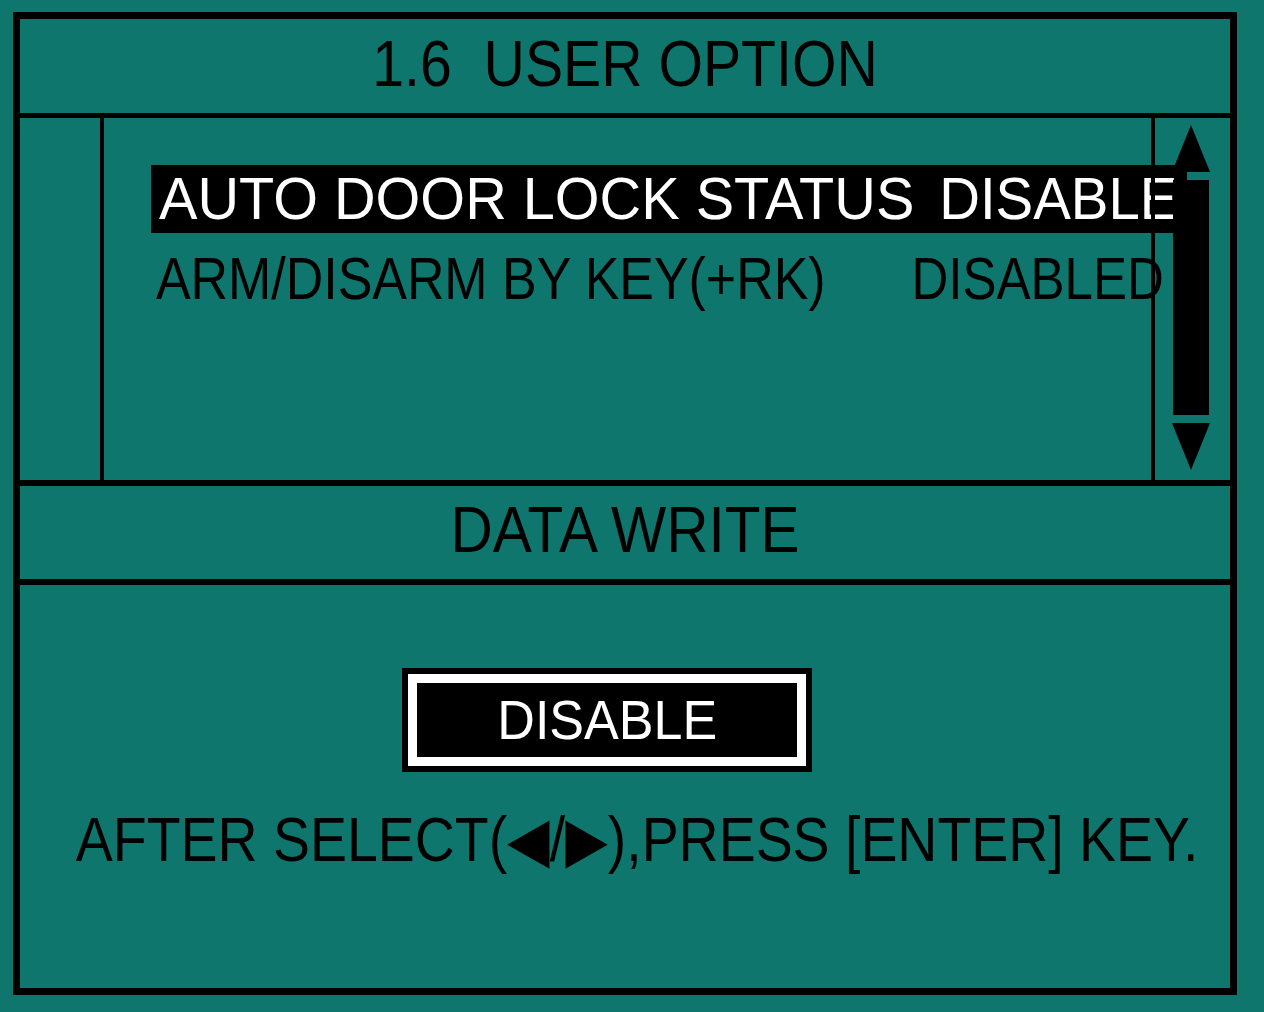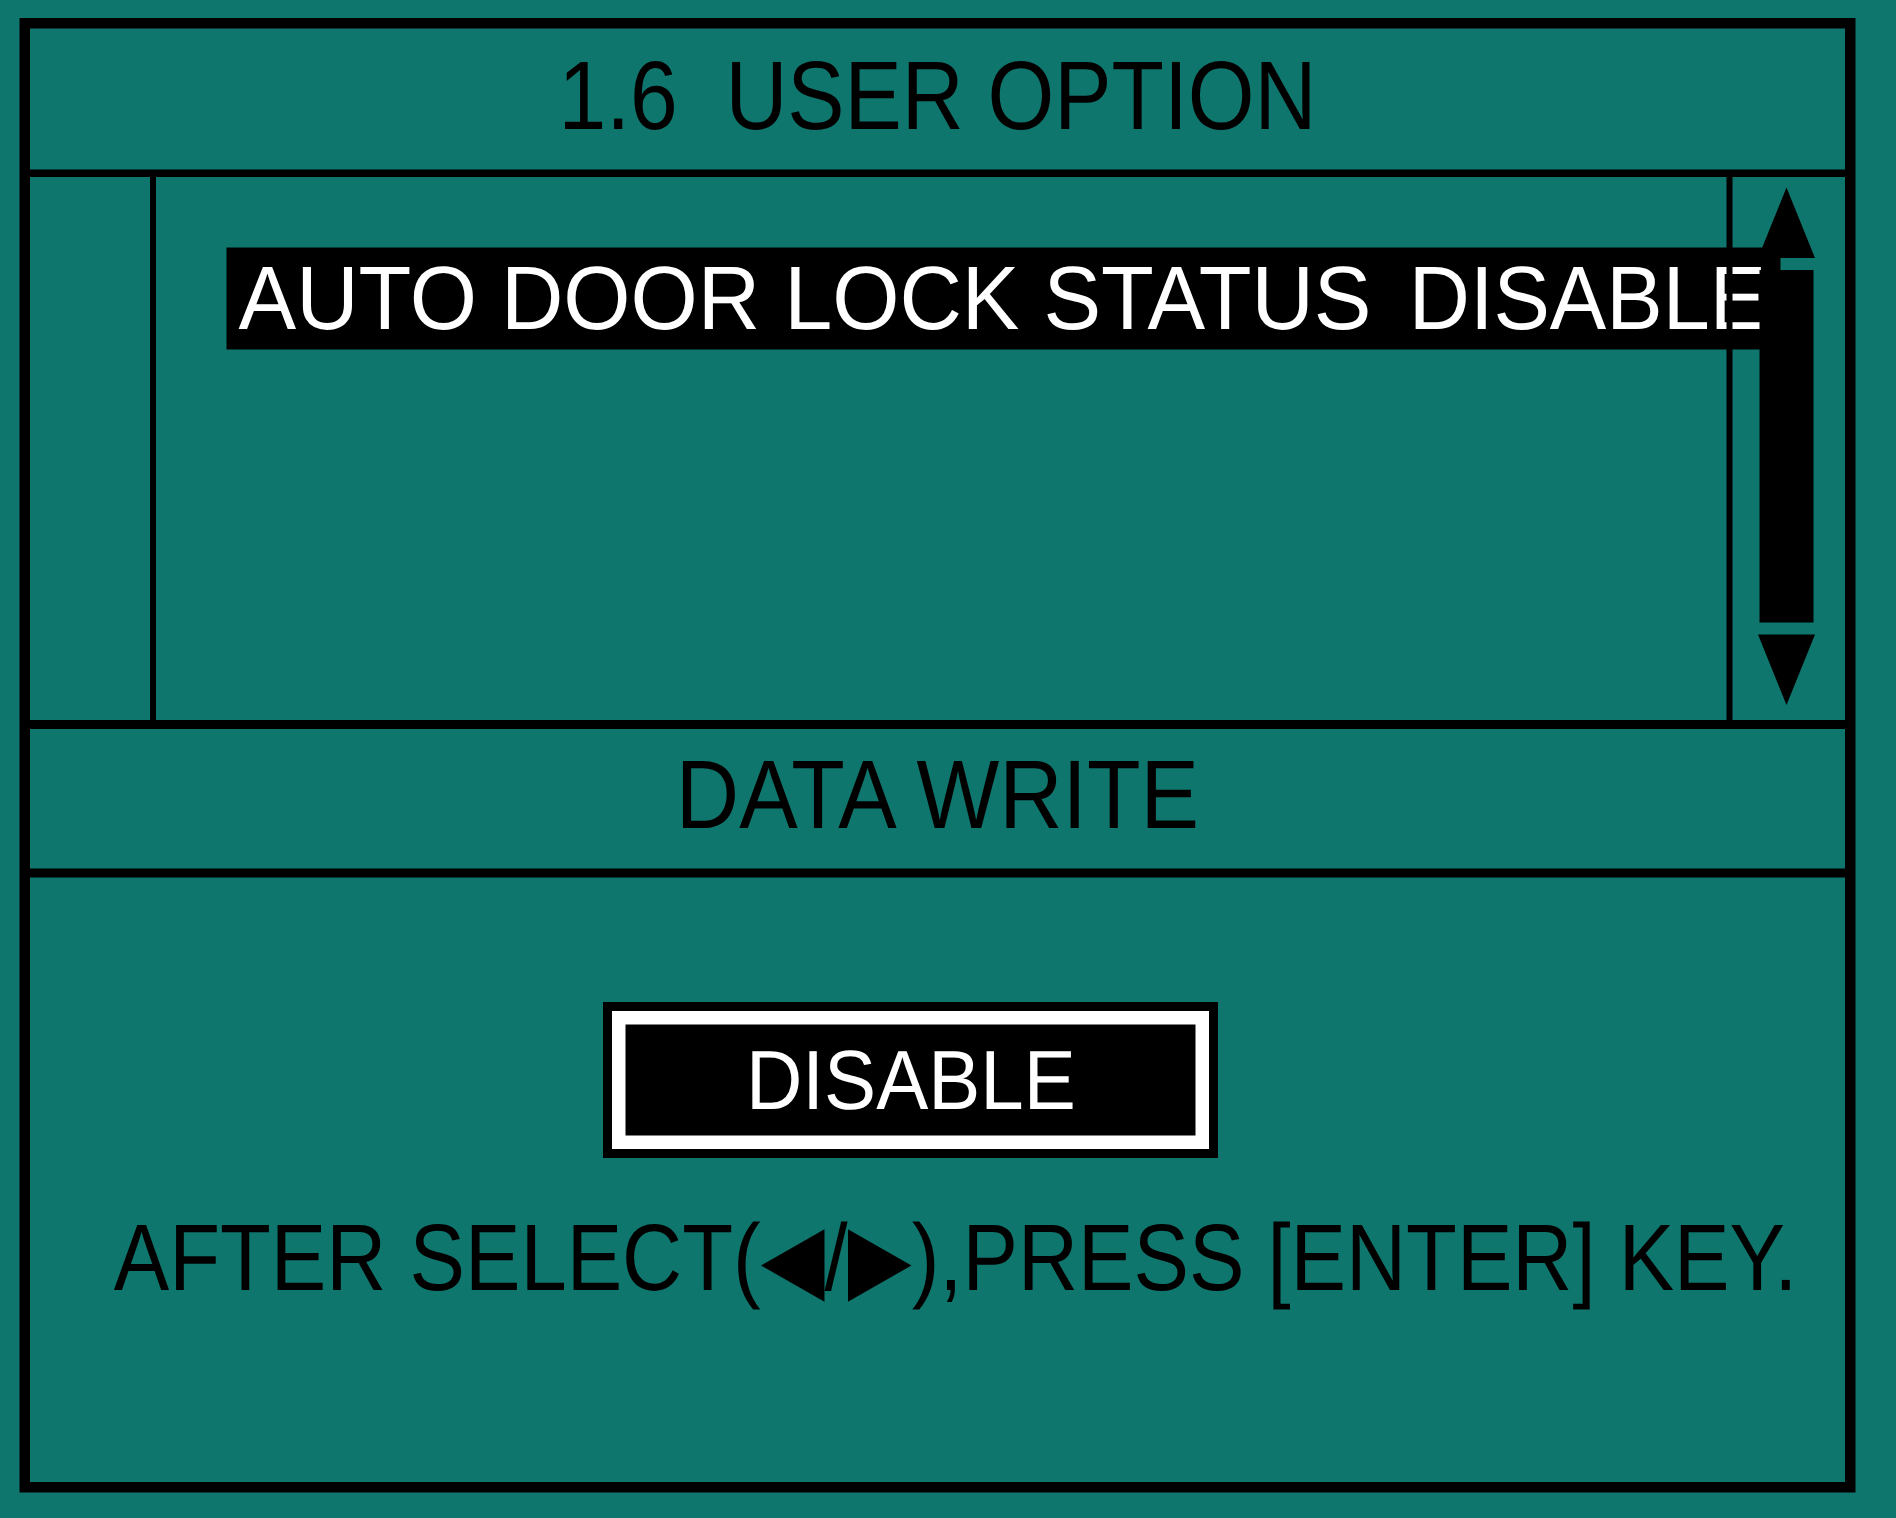--- a/index.html
+++ b/index.html
@@ -100,20 +100,24 @@
   <div class="hline title-div"></div>
 
   <div class="left-gutter"></div>
   <div class="vline list-left"></div>
 
   <div class="row row1 selected">
     <span class="opt-label">AUTO DOOR LOCK STATUS</span>
     <span class="opt-value">DISABLE</span>
   </div>
 
+  <div class="row row2">
+    <span class="opt-label">ARM/DISARM BY KEY(+RK)</span>
+    <span class="opt-value">DISABLED</span>
+  </div>
 
   <div class="vline scroll-left"></div>
   <div class="scrollbar"></div>
   <div class="tri-up"></div>
   <div class="scroll-thumb"></div>
   <div class="tri-down"></div>
 
   <div class="hline list-div"></div>
   <div class="section-title">DATA WRITE</div>
   <div class="hline write-div"></div>

